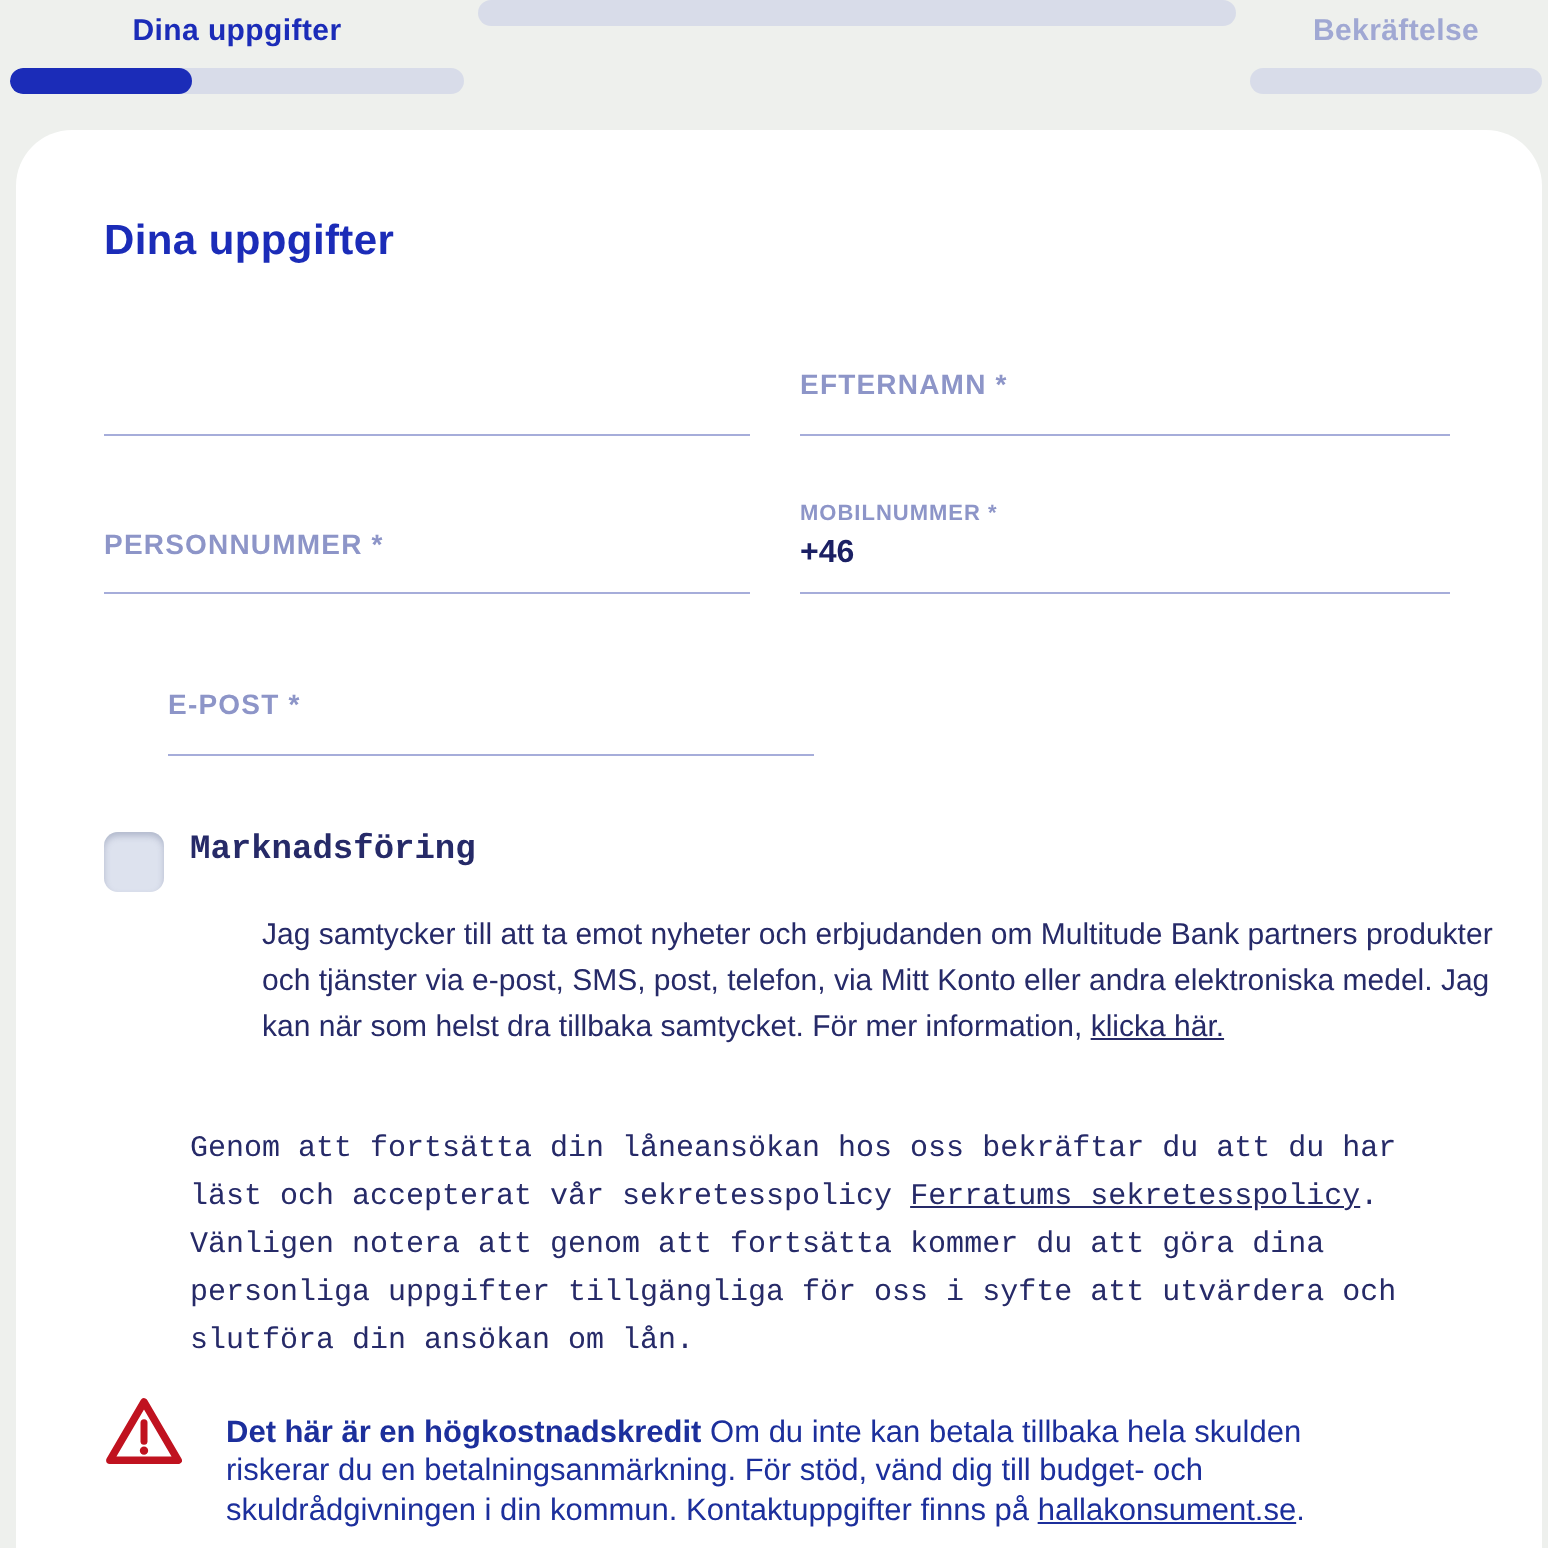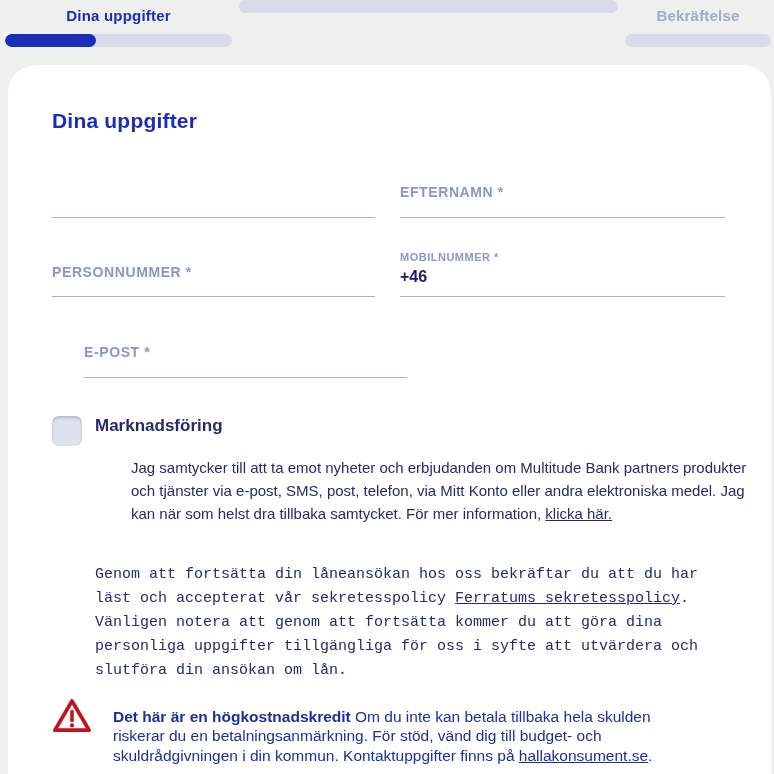--- a/index.html
+++ b/index.html
@@ -41,21 +41,21 @@
     font-family:inherit;font-size:16px;font-weight:700;color:var(--value);height:17px;}
   .field input.tall{height:20px;margin-top:3px;}
   #f-fornamn{left:44px;top:119px;width:323px;height:34px;}
   #f-efternamn{left:392px;top:119px;width:325px;height:34px;}
   #f-personnummer{left:44px;top:199px;width:323px;height:33px;}
   #f-mobilnummer{left:392px;top:186px;width:325px;height:46px;}
   #f-epost{left:44px;top:279px;width:323px;height:34px;margin-left:32px;}
   
   .checkbox{position:absolute;left:44px;top:351px;width:30px;height:30px;border-radius:7px;background:#dde2ee;
     box-shadow:inset 0 2px 3px rgba(108,118,150,.38);cursor:pointer;}
-  .mk-title{position:absolute;left:87px;top:351px;font-size:17px;font-weight:700;color:var(--body);}
+  .mk-title{position:absolute;left:87px;top:351px;font-size:17px;font-weight:700;color:var(--body);font-family:Liberation Mono, monospace;}
   .mk-text{position:absolute;left:87px;top:376px;width:630px;font-size:15px;line-height:23px;color:var(--body);margin-left:36px;}
   a.inline-link{color:inherit;text-decoration:underline;cursor:pointer;}
   
   .privacy{position:absolute;left:87px;top:483px;width:630px;font-size:15px;line-height:24px;color:var(--body);font-family:Liberation Mono, monospace;}
   
   .warn-icon{position:absolute;left:44px;top:631px;width:40px;height:40px;}
   .warn-text{position:absolute;left:105px;top:626px;width:576px;font-size:15.5px;line-height:19.5px;color:var(--warn);}
   .warn-text b{font-weight:700;}
 </style>
 </head>

